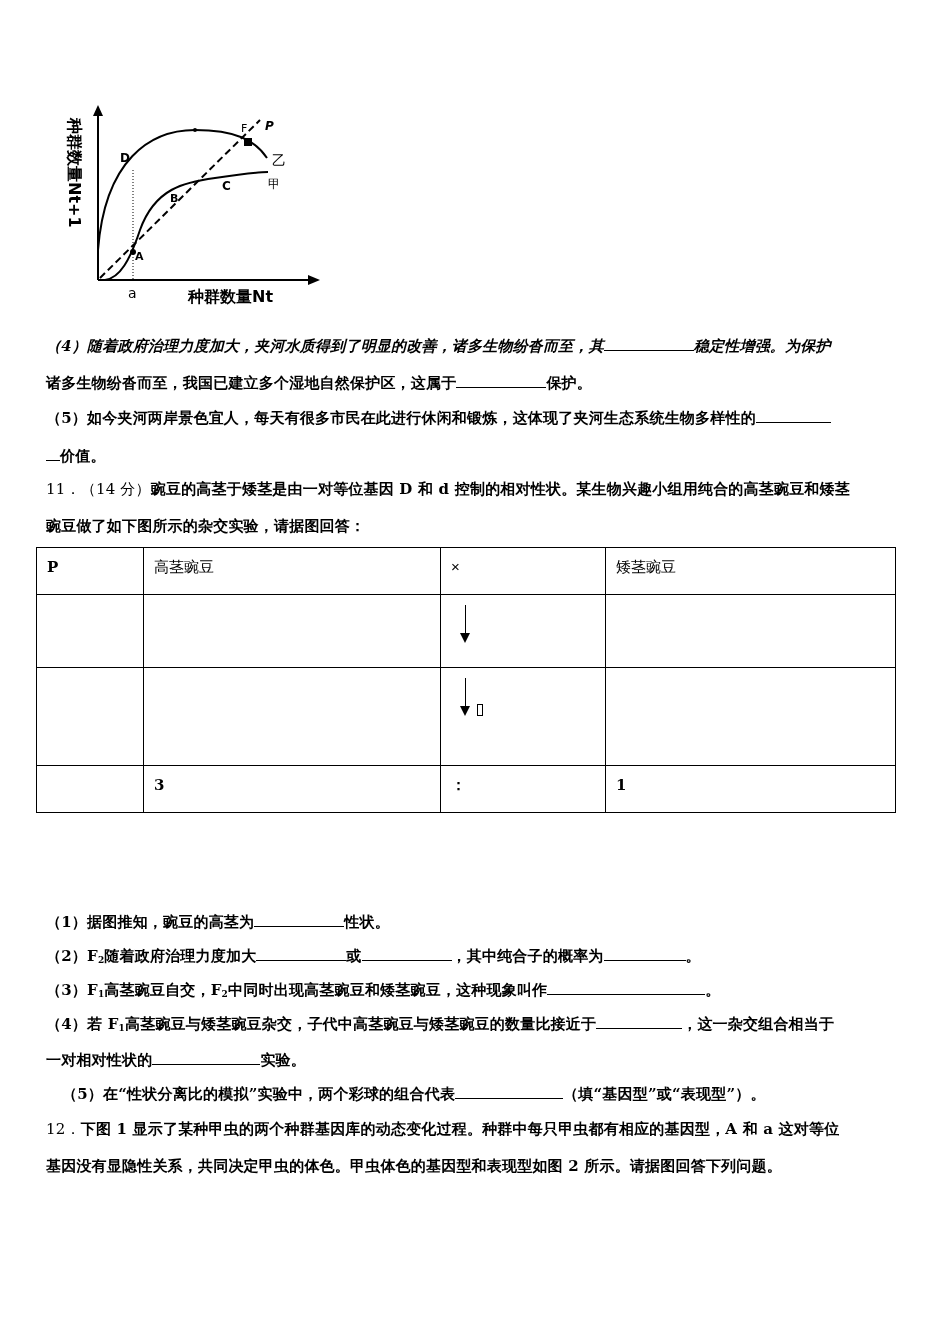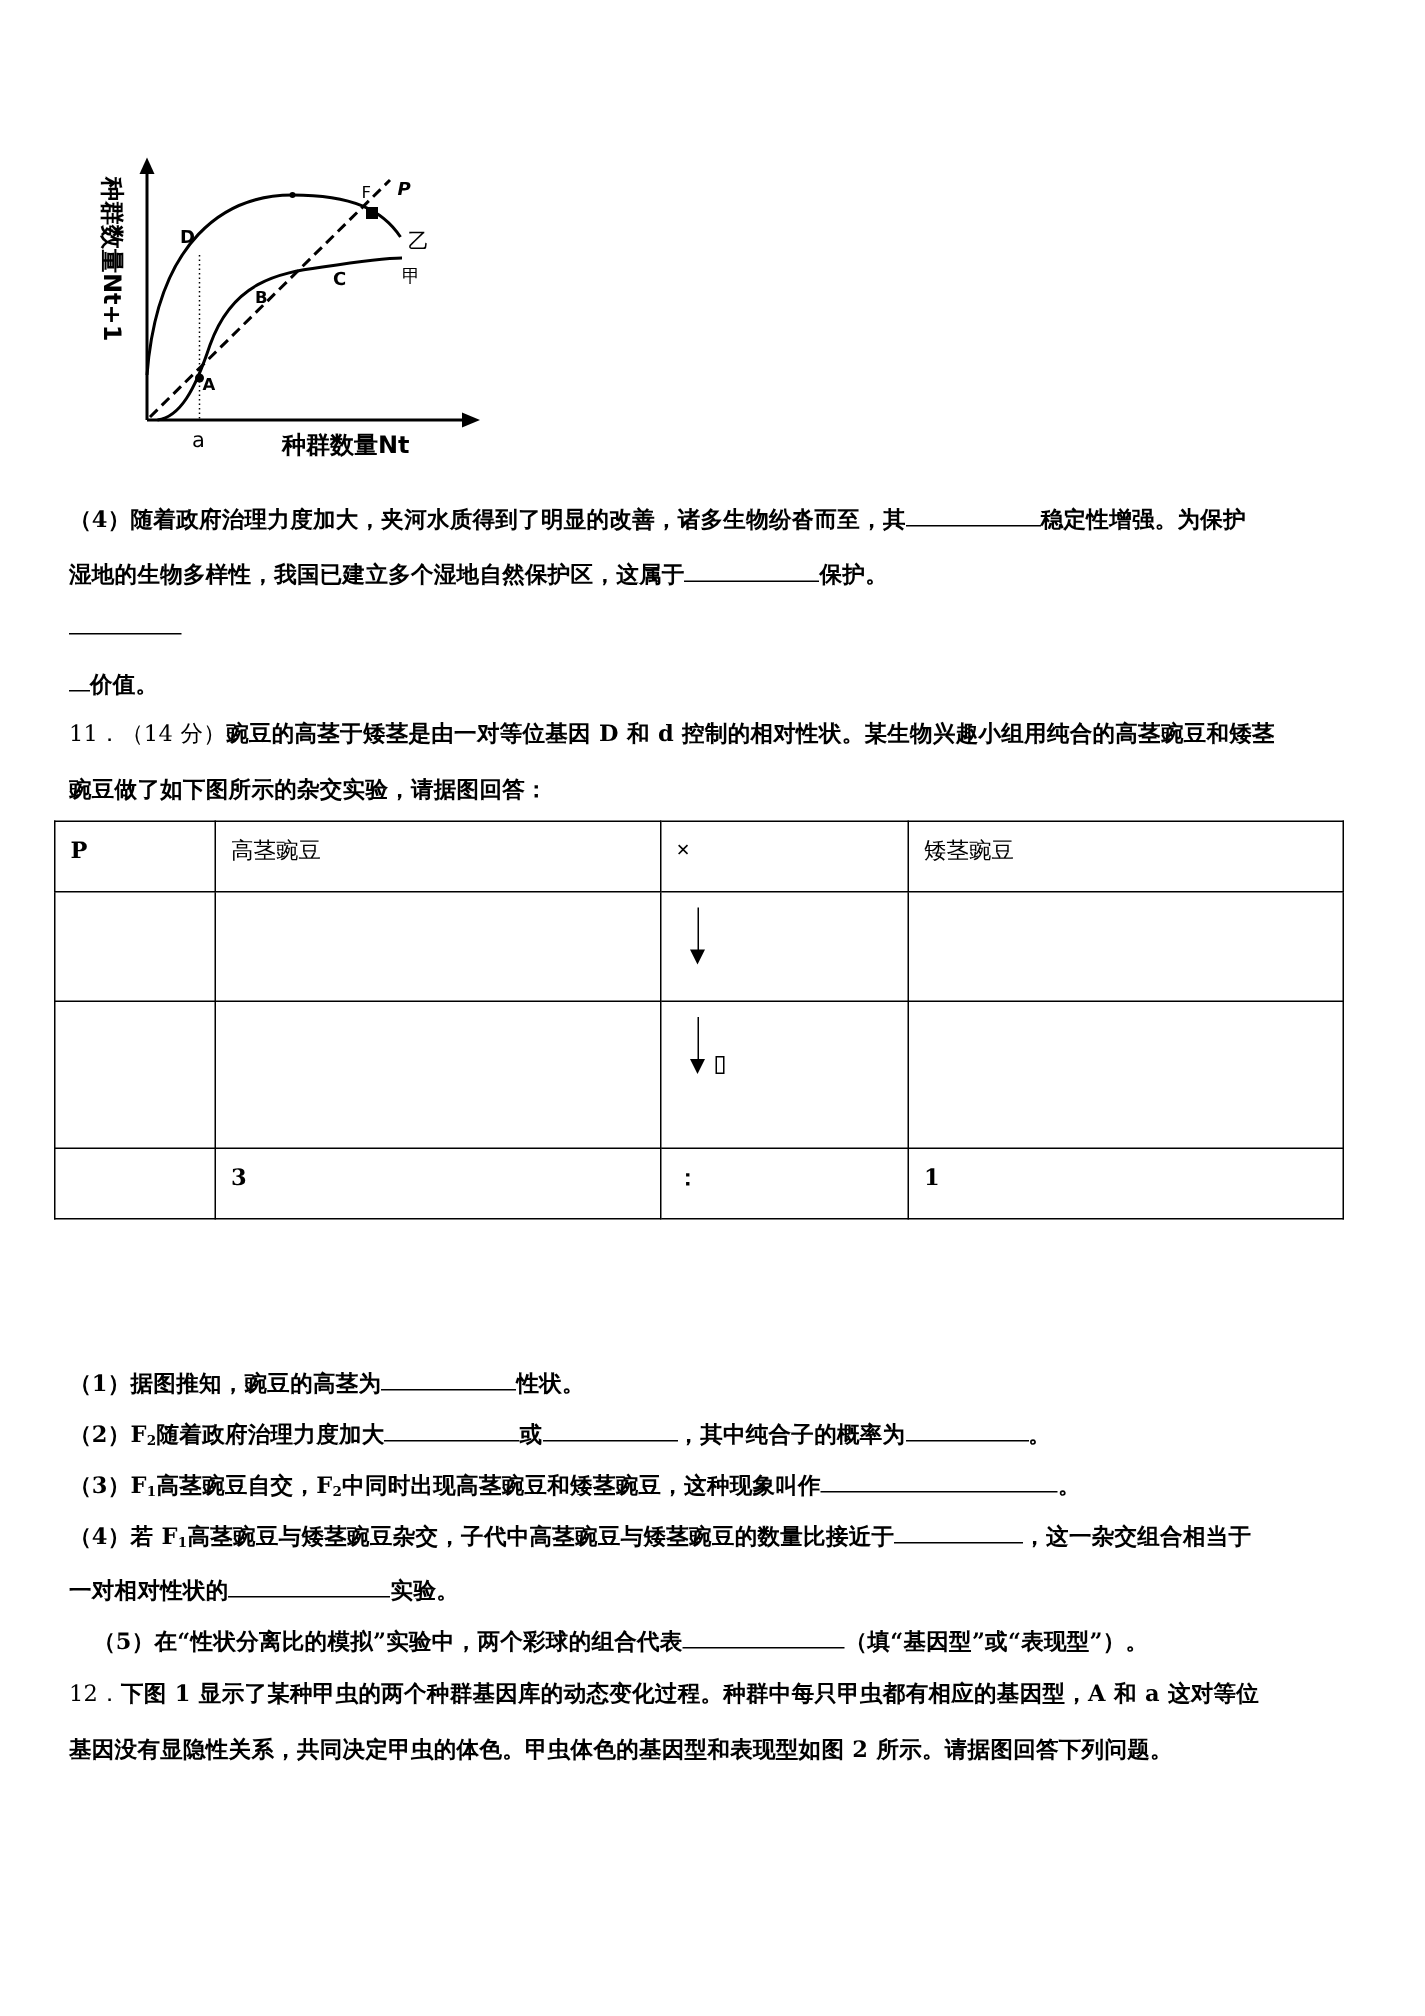--- a/index.html
+++ b/index.html
@@ -50,28 +50,28 @@
   <text x="80" y="160" font-size="11" font-family="DejaVu Sans, sans-serif" font-weight="bold">A</text>
   <text x="115" y="102" font-size="11" font-family="DejaVu Sans, sans-serif" font-weight="bold">B</text>
   <text x="167" y="90" font-size="12" font-family="DejaVu Sans, sans-serif" font-weight="bold">C</text>
   <text x="217" y="65" font-size="14" font-family="DejaVu Sans, sans-serif">乙</text>
   <text x="213" y="88" font-size="12" font-family="DejaVu Sans, sans-serif">甲</text>
   <text x="73" y="198" font-size="14" font-family="DejaVu Sans, sans-serif">a</text>
   <text x="133" y="202" font-size="16" font-family="DejaVu Sans, sans-serif" font-weight="bold">种群数量Nt</text>
   <text x="0" y="0" font-size="16" font-family="DejaVu Sans, sans-serif" font-weight="bold" transform="translate(14,18) rotate(90)">种群数量Nt+1</text>
 </svg>
 
-<div class="p" style="top:336px;">
+<div class="p" style="top:336px;font-style:italic;">
   <span>（4）随着政府治理力度加大，夹河水质得到了明显的改善，诸多生物纷沓而至，其</span><span class="blank" style="width:90px"></span><span>稳定性增强。为保护</span>
 </div>
 <div class="p" style="top:373px;">
-  <span>湿地的生物多样性，我国已建立多个湿地自然保护区，这属于</span><span class="blank" style="width:90px"></span><span>保护。</span>
+  <span>诸多生物纷沓而至，我国已建立多个湿地自然保护区，这属于</span><span class="blank" style="width:90px"></span><span>保护。</span>
 </div>
 <div class="p" style="top:408px;">
-  <span class="blank" style="width:75px"></span>
+  <span>（5）如今夹河两岸景色宜人，每天有很多市民在此进行休闲和锻炼，这体现了夹河生态系统生物多样性的</span><span class="blank" style="width:75px"></span>
 </div>
 <div class="p" style="top:446px;">
   <span class="blank" style="width:14px"></span><span>价值。</span>
 </div>
 
 <div class="p" style="top:480px;">
   <span class="n">11．</span><span class="n">（14 分）</span><span>豌豆的高茎于矮茎是由一对等位基因 D 和 d 控制的相对性状。某生物兴趣小组用纯合的高茎豌豆和矮茎</span>
 </div>
 <div class="p" style="top:517px;text-align:center;">
   <span>豌豆做了如下图所示的杂交实验，请据图回答：</span>

